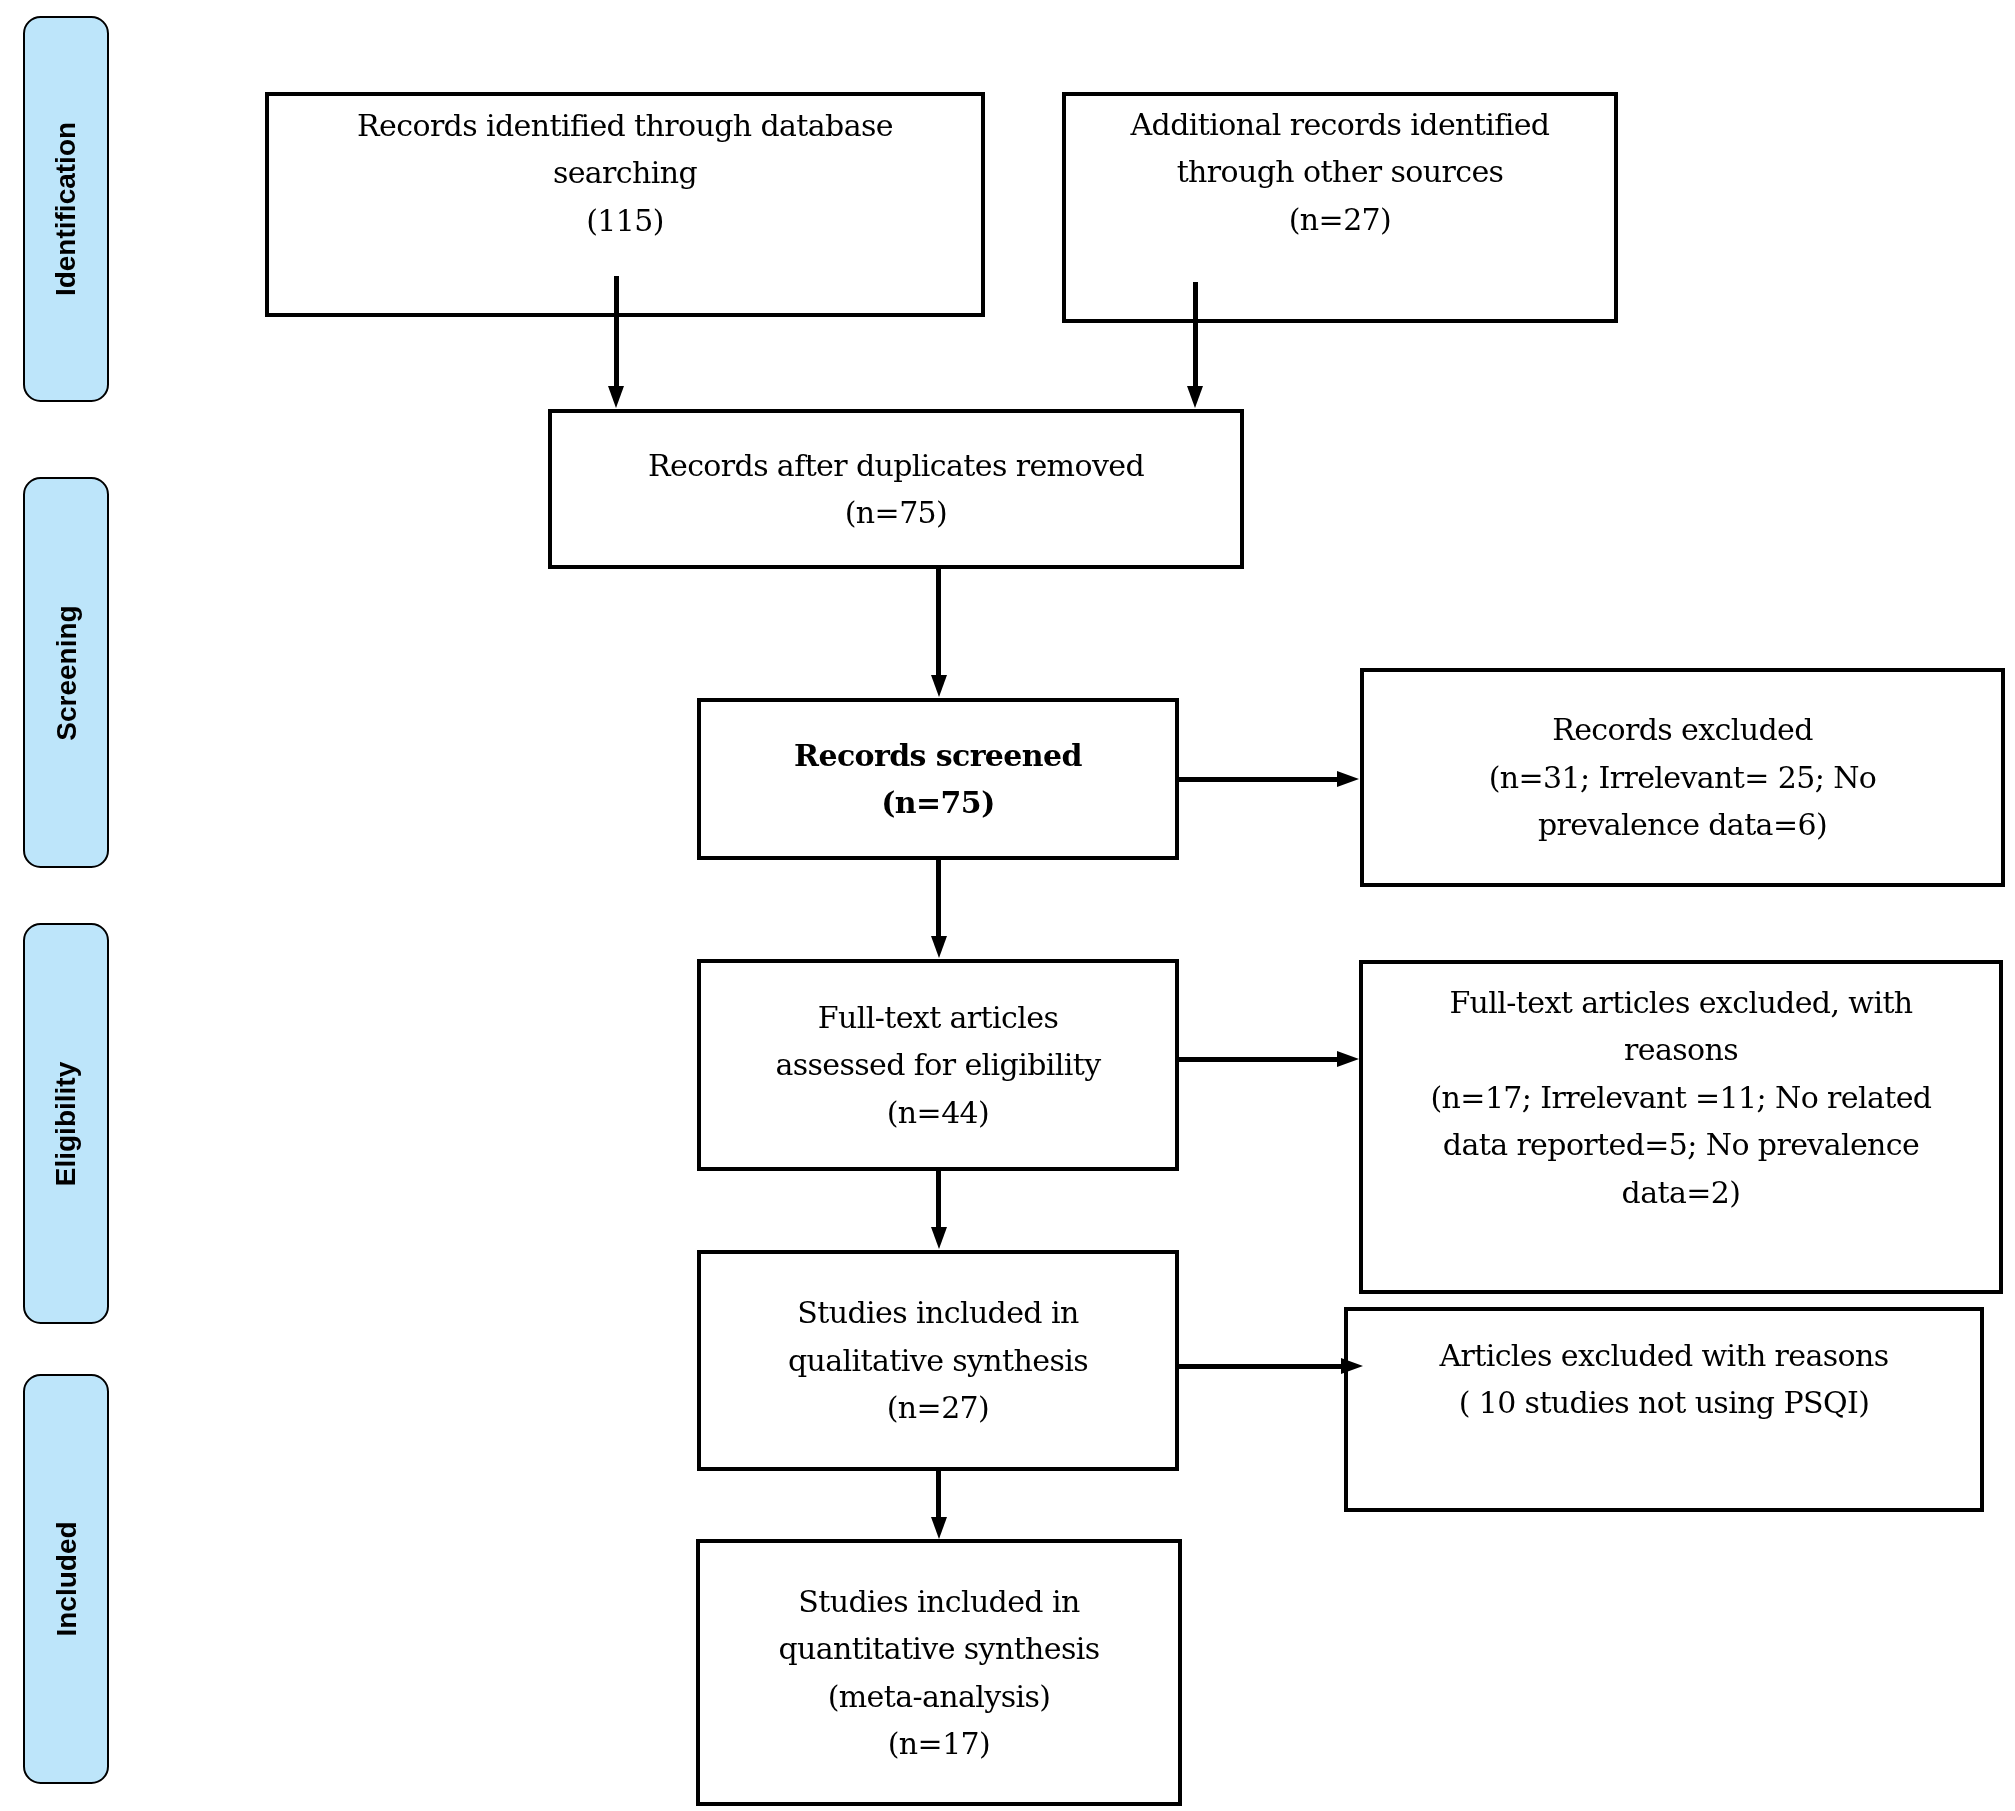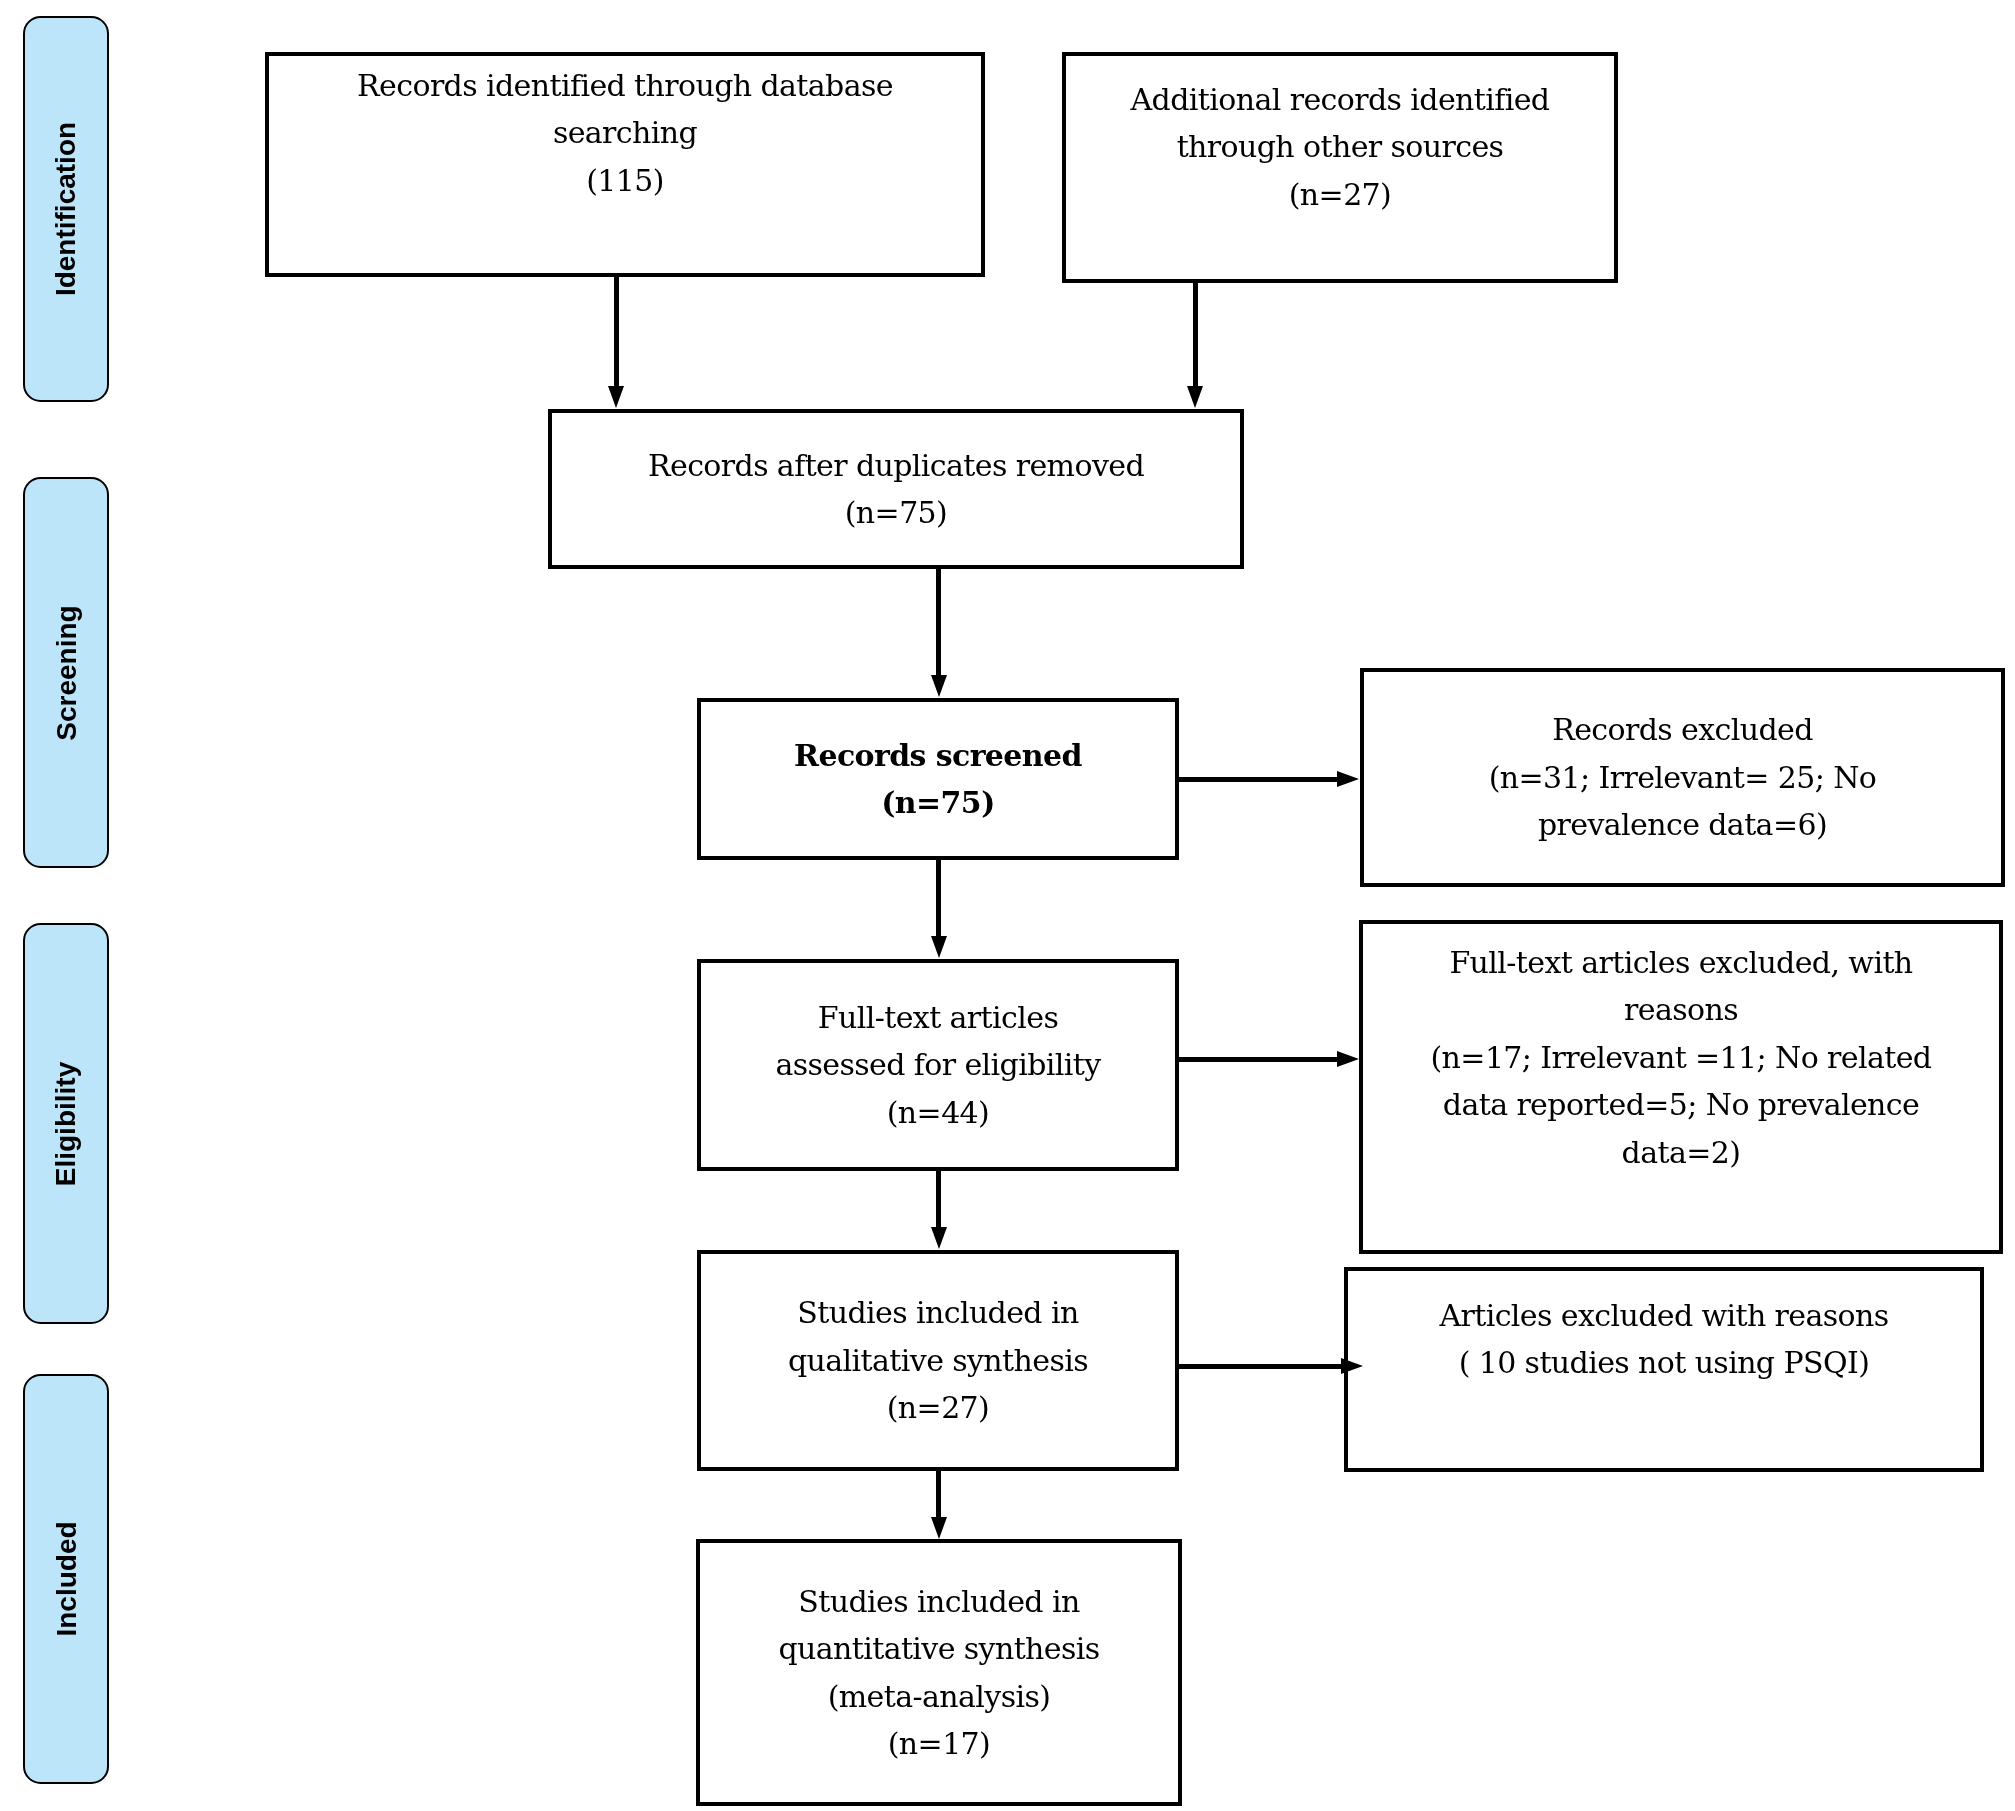--- a/index.html
+++ b/index.html
@@ -39,21 +39,21 @@
     box-sizing: border-box;
     display: flex;
     align-items: center;
     justify-content: center;
     text-align: center;
     font-size: 30px;
     line-height: 1.58;
     letter-spacing: -0.6px;
     white-space: pre-line;
   }
-  .fbox.top-align { align-items: flex-start; }
+  .fbox.top-align { align-items: flex-start; margin-top: 40px; }
   
   .shaft-v { position: absolute; width: 5.3px; background: #000000; }
   .shaft-h { position: absolute; height: 5.3px; background: #000000; }
   .head-down {
     position: absolute; width: 0; height: 0;
     border-left: 8.2px solid transparent;
     border-right: 8.2px solid transparent;
     border-top: 22px solid #000000;
   }
   .head-right {
@@ -78,21 +78,21 @@
     <span class="vtext">Eligibility</span>
   </div>
   <div class="stage" style="left: 23.4px; top: 1374px; width: 86px; height: 410px; background: rgb(189, 229, 250); border-color: rgb(0, 0, 0);">
     <span class="vtext">Included</span>
   </div>
 
   <div class="fbox top-align" style="left: 265px; top: 52px; width: 720px; height: 225px; padding-top: 5.9px; border-color: rgb(0, 0, 0);">Records identified through database
 searching
 (115)</div>
 
-  <div class="fbox top-align" style="left: 1062px; top: 52px; width: 556px; height: 231px; padding-top: 20px; border-color: rgb(0, 0, 0);">Additional records identified
+  <div class="fbox top-align" style="left: 1062px; top: 52px; width: 556px; height: 231px; padding-top: 5px; border-color: rgb(0, 0, 0);">Additional records identified
 through other sources
 (n=27)</div>
 
   <div class="fbox" style="left: 548px; top: 409px; width: 696px; height: 160px; border-color: rgb(0, 0, 0);">Records after duplicates removed
 (n=75)</div>
 
   <div class="fbox" style="left: 697px; top: 698px; width: 482px; height: 162px; border-color: rgb(0, 0, 0); font-weight: bold;">Records screened
 (n=75)</div>
 
   <div class="fbox" style="left: 1360px; top: 668px; width: 645px; height: 219px; border-color: rgb(0, 0, 0);">Records excluded

